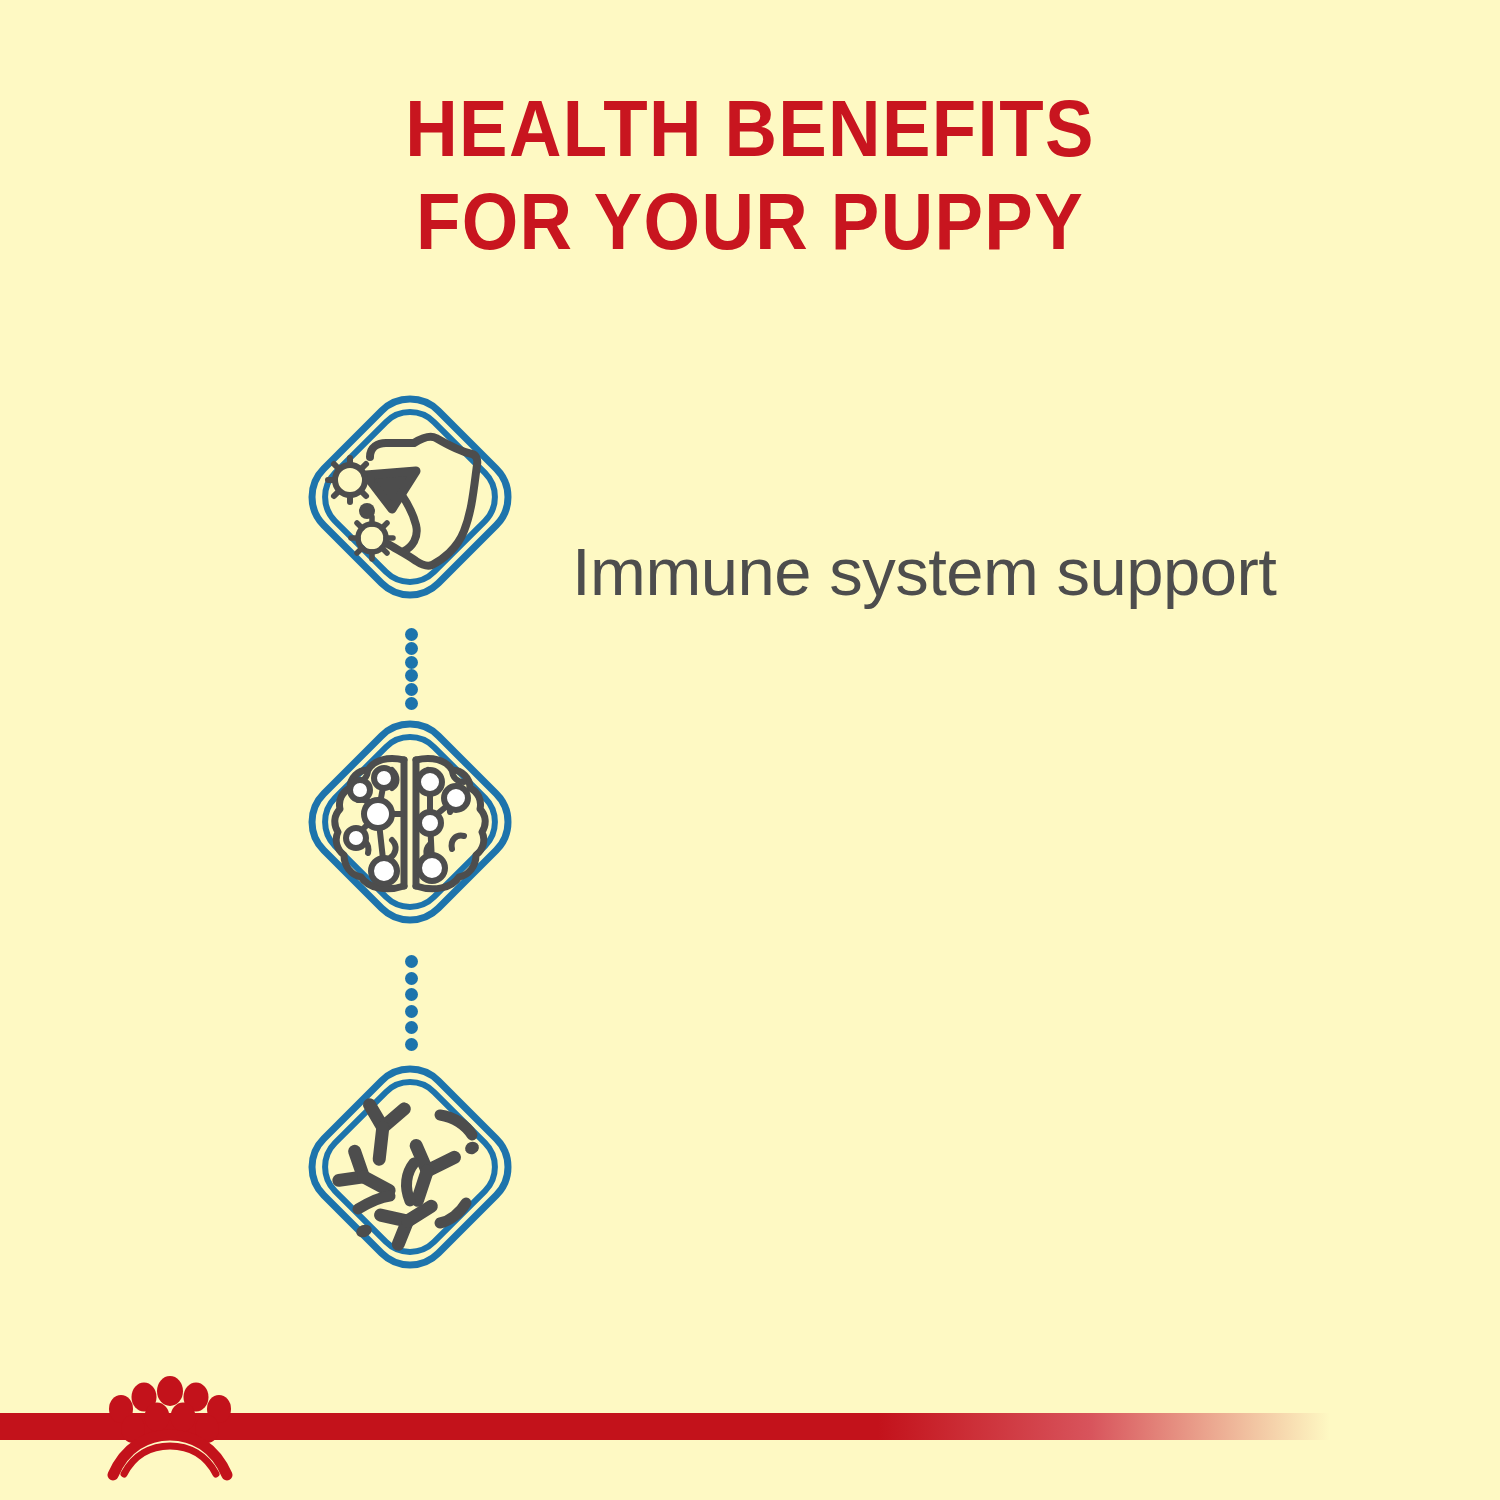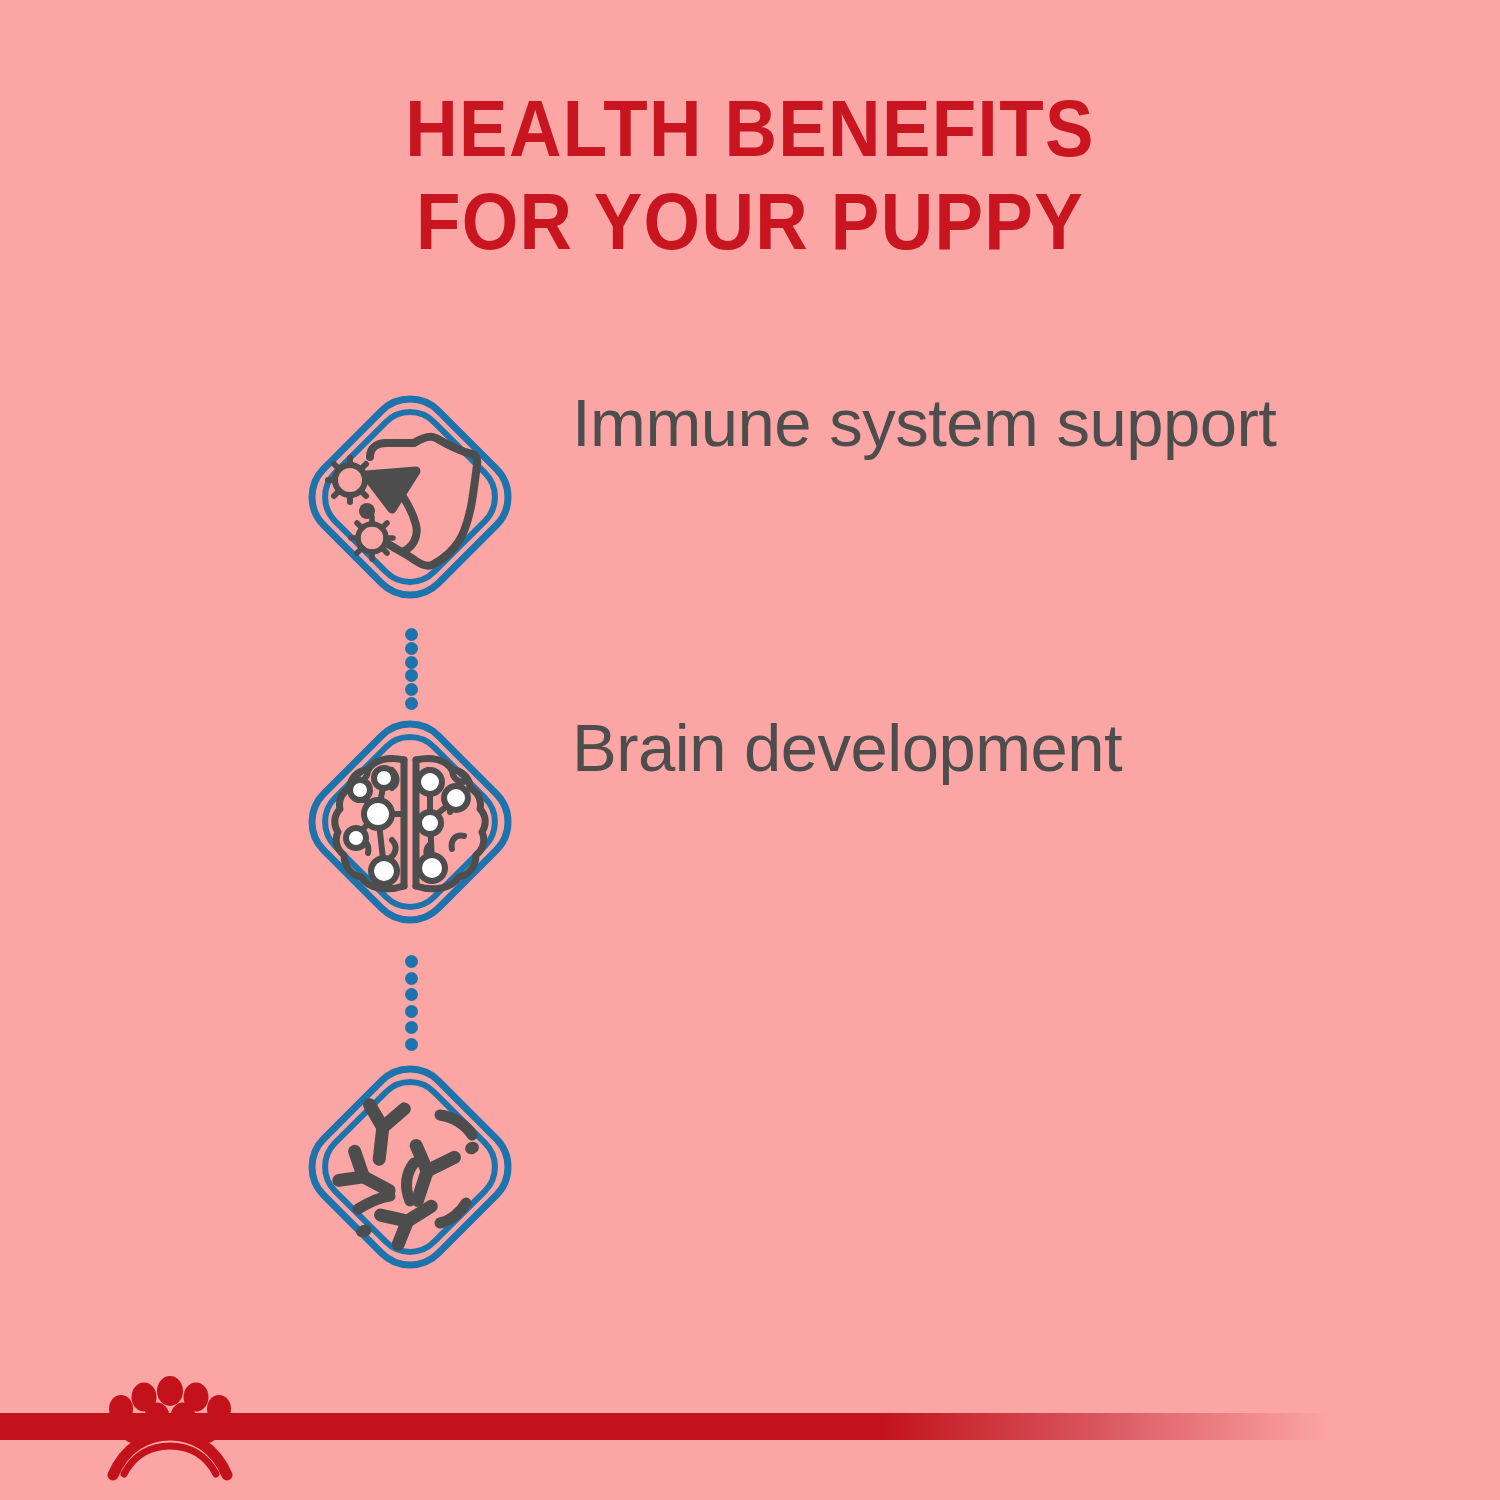--- a/index.html
+++ b/index.html
@@ -4,21 +4,21 @@
 <style>
   html, body {
     margin: 0;
     padding: 0;
     background: #ffffff;
   }
   #page {
     position: relative;
     width: 1500px;
     height: 1500px;
-    background: #fca5a5;
+    background: #fef9c3;
     overflow: hidden;
     font-family: "Liberation Sans", "DejaVu Sans", sans-serif;
   }
 
   
   .title-block {
     position: absolute;
     left: 0;
     top: 82px;
     width: 1500px;
@@ -37,21 +37,21 @@
     white-space: nowrap;
   }
 
   
   .benefit-row {
     position: absolute;
     left: 296px;
     width: 1130px;
     height: 228px;
     display: flex;
-    align-items: flex-start;
+    align-items: flex-end;
   }
   #row-0 { top: 383px; }
   #row-1 { top: 708px; }
   #row-2 { top: 1053px; }
 
   .badge {
     position: relative;
     width: 228px;
     height: 228px;
     flex: 0 0 228px;
@@ -252,21 +252,20 @@
           <line x1="134" y1="112" x2="122" y2="112"></line>
         </g>
         <g fill="#ffffff" stroke="#4d4d4d" stroke-width="6">
           <circle cx="134" cy="74" r="12"></circle>
           <circle cx="160" cy="90" r="12"></circle>
           <circle cx="134" cy="115" r="11"></circle>
           <circle cx="136" cy="160" r="13"></circle>
         </g>
       </svg>
     </div>
-    <div class="benefit-label">Brain development</div>
   </div>
 
   <div class="connector" id="connector-1">
     <span class="dot"></span>
     <span class="dot"></span>
     <span class="dot"></span>
     <span class="dot"></span>
     <span class="dot"></span>
     <span class="dot"></span>
   </div>

